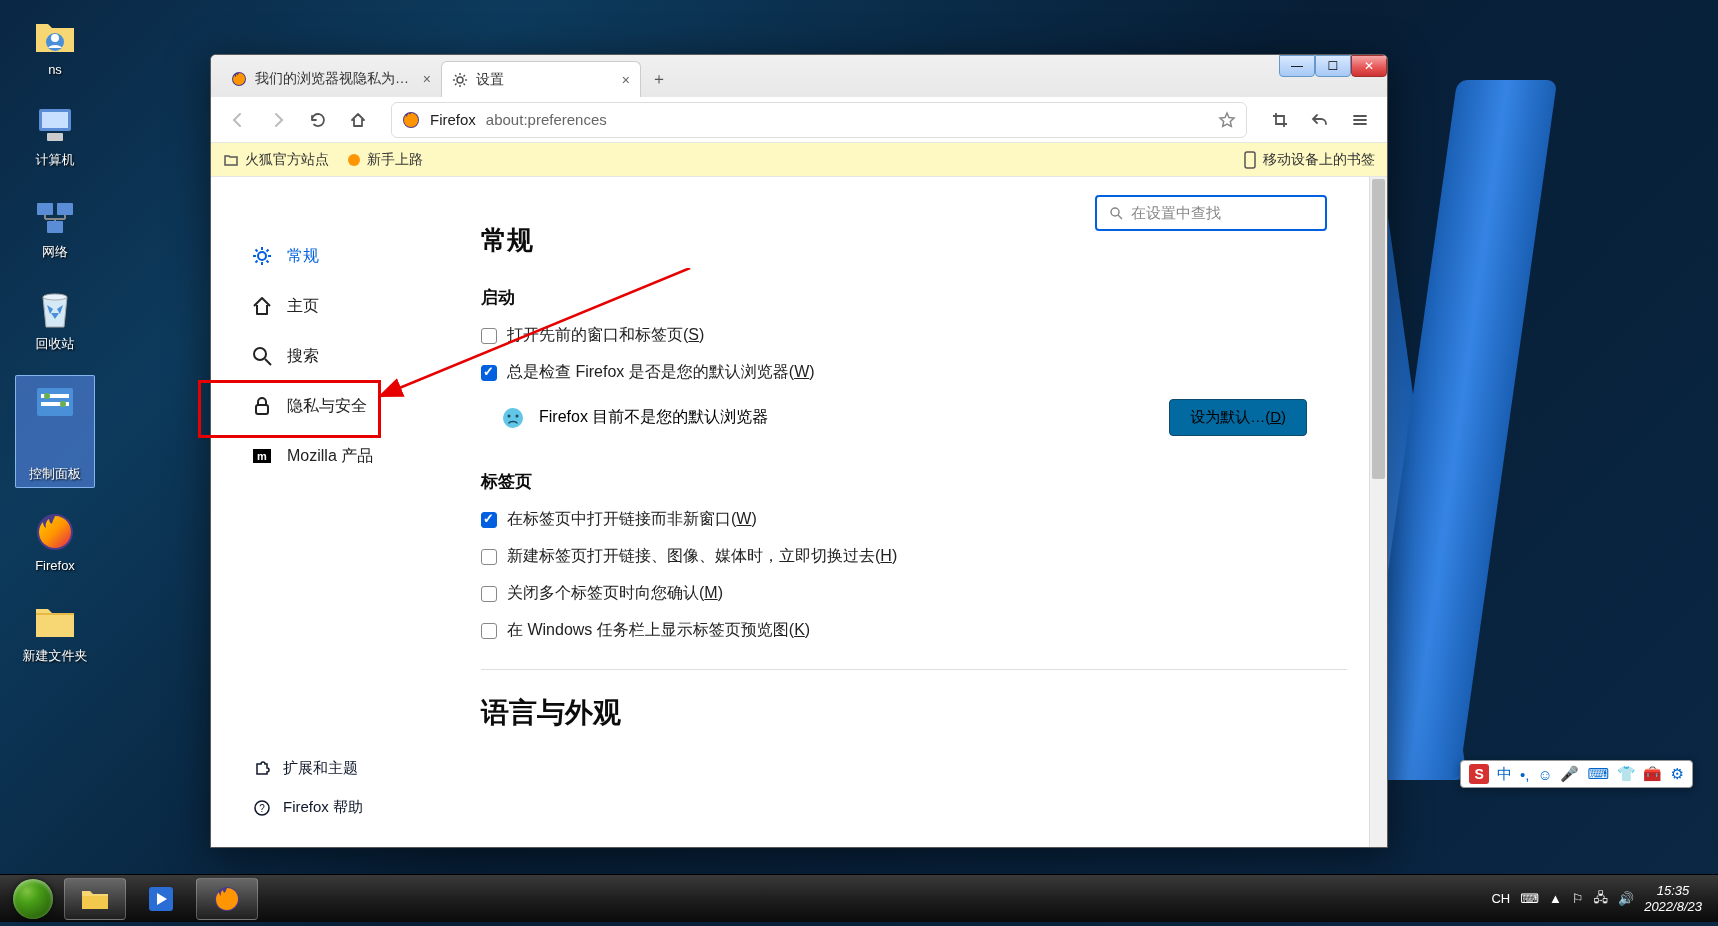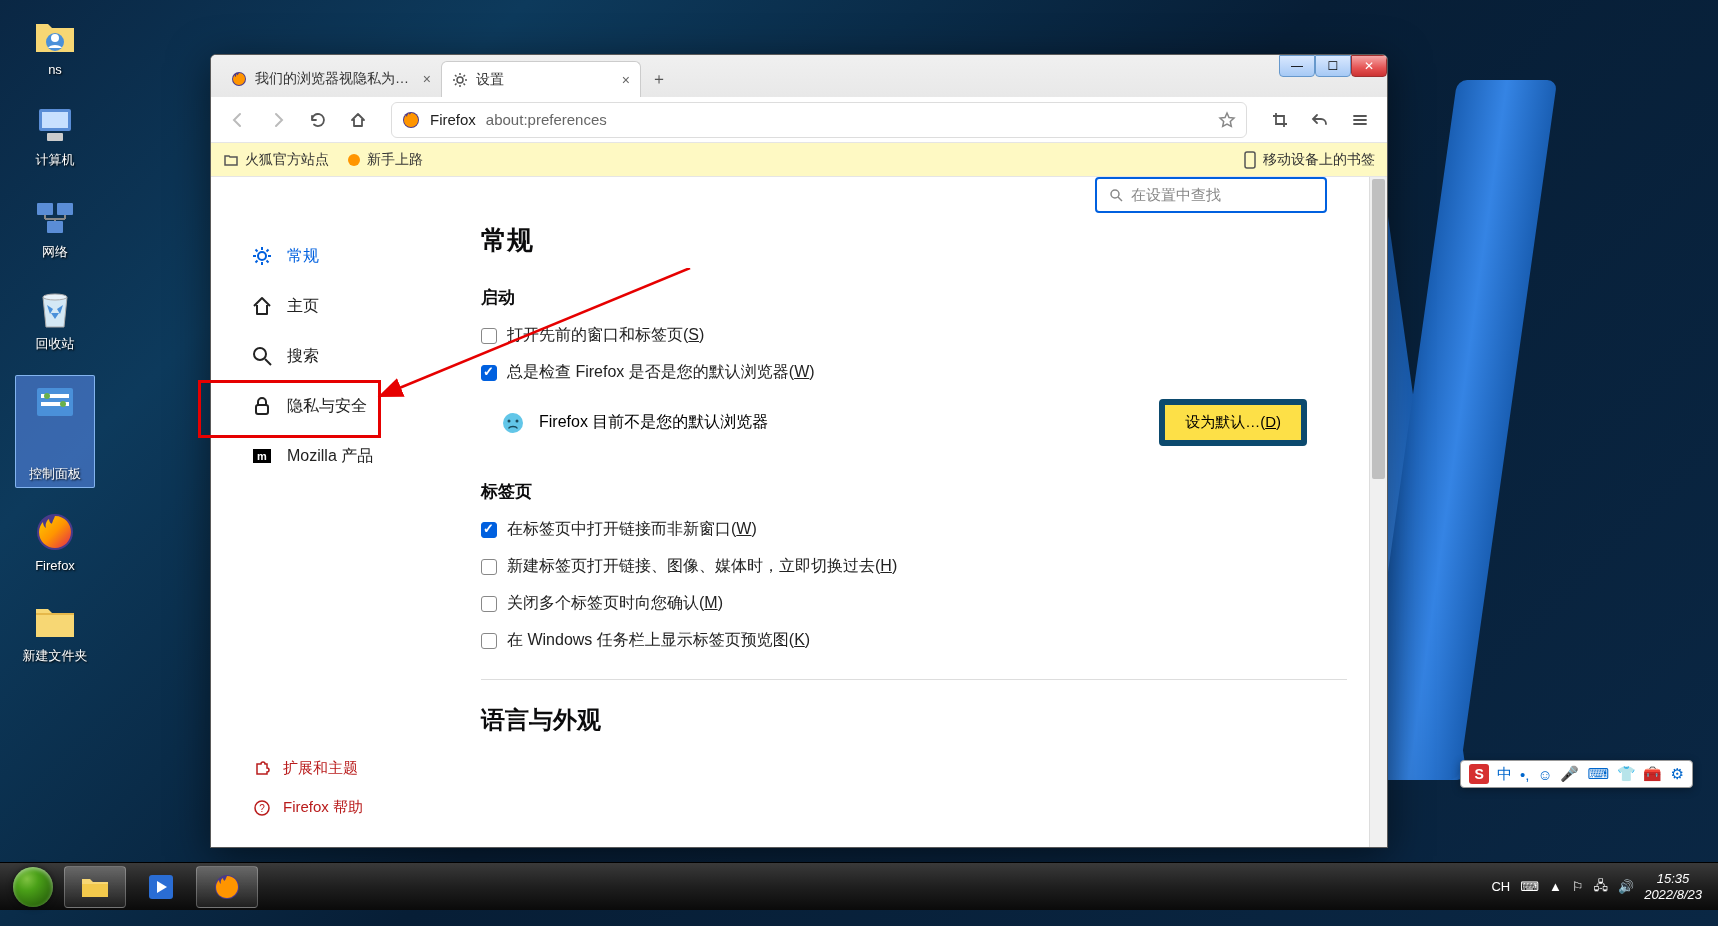--- a/index.html
+++ b/index.html
@@ -54,43 +54,43 @@
 .content { flex: 1; display: flex; background: #fff; position: relative; }
 .scrollbar { position: absolute; right: 0; top: 0; bottom: 0; width: 18px; background: #f0f0f0; border-left: 1px solid #ddd; }
 .scrollbar-thumb { position: absolute; top: 2px; left: 2px; right: 2px; height: 300px; background: #c0c0c0; border-radius: 2px; }
 
 
 .settings-sidebar { width: 230px; padding: 54px 0 20px 30px; display: flex; flex-direction: column; }
 .cat { display: flex; align-items: center; gap: 14px; height: 50px; padding-left: 10px; font-size: 16px; color: #222; cursor: pointer; border-radius: 4px; }
 .cat.active { color: #0060df; font-weight: 500; }
 .cat-icon { width: 22px; height: 22px; display: flex; align-items: center; justify-content: center; }
 .sidebar-footer { margin-top: auto; }
-.foot-link { display: flex; align-items: center; gap: 12px; padding: 10px 0 10px 12px; font-size: 15px; color: #b91c1c; cursor: pointer; }
+.foot-link { display: flex; align-items: center; gap: 12px; padding: 10px 0 10px 12px; font-size: 15px; color: #0f172a; cursor: pointer; }
 
 
 .settings-main { flex: 1; padding: 30px 40px 30px 40px; overflow: hidden; position: relative; }
-.search-box { position: absolute; right: 60px; top: 0; width: 232px; height: 36px; border: 2px solid #0060df; border-radius: 4px; display: flex; align-items: center; padding: 0 12px; gap: 8px; color: #888; font-size: 15px; }
+.search-box { position: absolute; right: 60px; top: 18px; width: 232px; height: 36px; border: 2px solid #0060df; border-radius: 4px; display: flex; align-items: center; padding: 0 12px; gap: 8px; color: #888; font-size: 15px; }
 .h1 { font-size: 26px; font-weight: 600; color: #0c0c0d; margin-bottom: 28px; margin-top: 16px; }
 .h2 { font-size: 17px; font-weight: 700; color: #0c0c0d; margin-top: 8px; margin-bottom: 16px; }
 .opt { display: flex; align-items: center; gap: 10px; margin-bottom: 16px; font-size: 16px; color: #222; }
 .cb { width: 16px; height: 16px; border: 1.5px solid #888; border-radius: 3px; flex-shrink: 0; }
 .cb.checked { background: #0060df; border-color: #0060df; position: relative; }
 .cb.checked::after { content: "✓"; color: #fff; font-size: 13px; position: absolute; left: 1px; top: -2px; font-weight: bold; }
 .default-row { display: flex; align-items: center; gap: 14px; margin: 14px 0 34px 20px; }
 .default-row .sad { font-size: 22px; }
-.default-btn { margin-left: auto; padding: 8px 20px; background: #fde047; border: 6px solid #0c4a6e; border-radius: 4px; font-size: 15px; cursor: pointer; margin-right: 40px; }
+.default-btn { margin-left: auto; padding: 8px 20px; background: #0369a1; border: 1px solid #0c4a6e; border-radius: 4px; font-size: 15px; cursor: pointer; margin-right: 40px; }
 .underline { text-decoration: underline; }
 hr.section-divider { border: none; border-top: 1px solid #ddd; margin: 28px 0 24px 0; }
 
 
 .highlight-box { position: absolute; left: 198px; top: 380px; width: 183px; height: 58px; border: 3px solid #e60000; pointer-events: none; }
 .arrow-svg { position: absolute; left: 370px; top: 268px; width: 340px; height: 140px; pointer-events: none; }
 
 
-.taskbar { position: absolute; left: 0; right: 0; bottom: 16px; height: 48px; background: linear-gradient(180deg, #3a3a3a 0%, #1f1f1f 50%, #0a0a0a 100%); display: flex; align-items: center; padding: 0 6px; border-top: 1px solid #000; }
+.taskbar { position: absolute; left: 0; right: 0; bottom: 4px; height: 48px; background: linear-gradient(180deg, #3a3a3a 0%, #1f1f1f 50%, #0a0a0a 100%); display: flex; align-items: center; padding: 0 6px; border-top: 1px solid #000; }
 .start-btn { width: 54px; height: 42px; display: flex; align-items: center; justify-content: center; cursor: pointer; }
 .start-orb { width: 40px; height: 40px; border-radius: 50%; background: radial-gradient(circle at 35% 30%, #7fc241 0%, #4aa018 30%, #2f6e0e 70%); box-shadow: inset 0 2px 4px rgba(255,255,255,0.5), 0 0 6px rgba(0,0,0,0.6); position: relative; }
 .task-item { width: 62px; height: 42px; margin-left: 4px; display: flex; align-items: center; justify-content: center; border-radius: 4px; cursor: pointer; border: 1px solid transparent; }
 .task-item.active { background: linear-gradient(180deg, rgba(255,255,255,0.25) 0%, rgba(255,255,255,0.08) 100%); border: 1px solid rgba(255,255,255,0.25); }
 .task-ico { font-size: 24px; }
 .tray { margin-left: auto; display: flex; align-items: center; gap: 10px; padding-right: 10px; color: #fff; font-size: 13px; }
 .clock { display: flex; flex-direction: column; align-items: center; line-height: 1.2; font-style: italic; }
 
 
 .ime-bar { position: absolute; right: 25px; top: 760px; background: #fff; border: 1px solid #999; border-radius: 4px; display: flex; align-items: center; gap: 8px; padding: 3px 8px; box-shadow: 0 2px 8px rgba(0,0,0,0.3); }
@@ -420,21 +420,21 @@
         <span><span>关闭多个标签页时向您确认(</span><span class="underline">M</span><span>)</span></span>
       </label>
 
       <label class="opt">
         <span class="cb"></span>
         <span><span>在 Windows 任务栏上显示标签页预览图(</span><span class="underline">K</span><span>)</span></span>
       </label>
 
       <hr class="section-divider">
 
-      <div class="h1" style="font-size:24px;margin-top:0">语言与外观</div>
+      <div class="h1" style="font-size:28px;margin-top:0">语言与外观</div>
     </div>
 
     <div class="scrollbar">
       <div class="scrollbar-thumb"></div>
     </div>
   </div>
 </div>
 
 <div class="highlight-box"></div>
 <svg class="arrow-svg">

